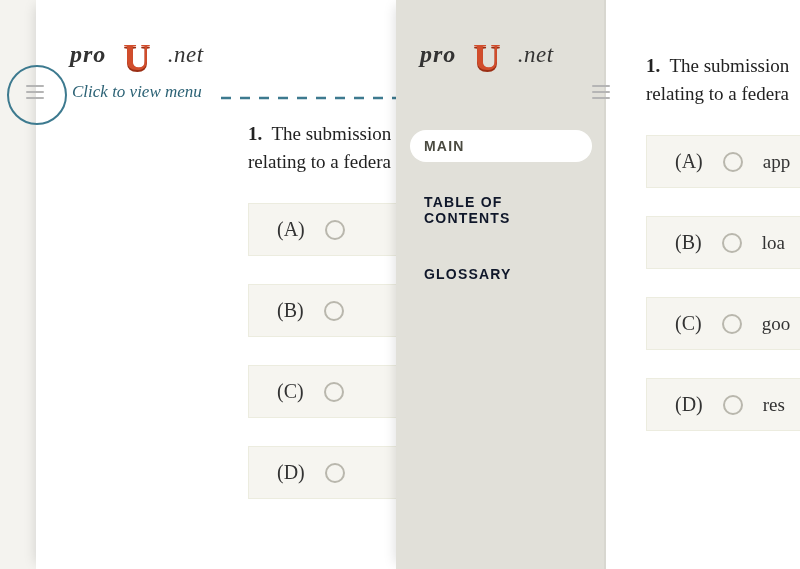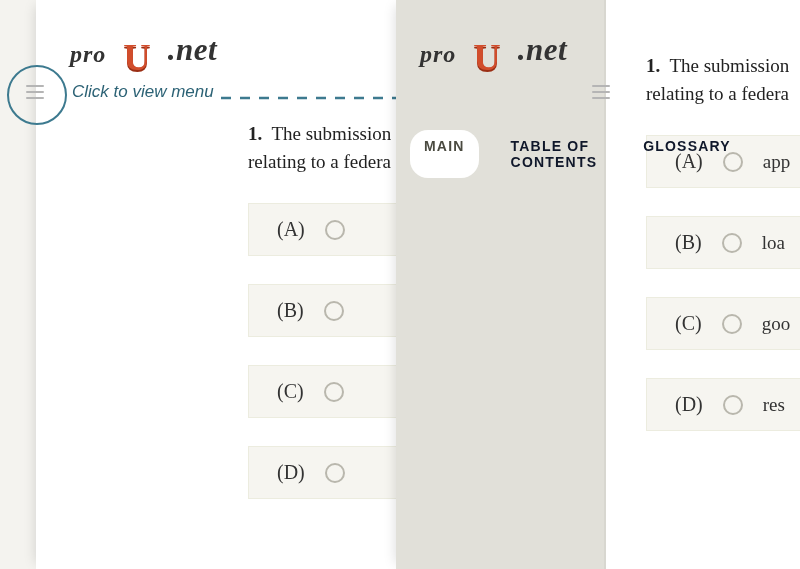--- a/index.html
+++ b/index.html
@@ -48,21 +48,21 @@
     gap:16px;
   }
   .logo .pro{font-size:24px;font-family:Georgia,serif;font-weight:700;letter-spacing:1px;}
   .logo .u{
     font-size:38px;font-family:Georgia,serif;font-weight:900;color:#d14d2c;
     font-style:normal;
     margin:0 1px -3px 1px;
     text-shadow:0 2px 0 #9a2e14;
     line-height:0.7;
   }
-  .logo .net{font-size:31px;font-family:Georgia,serif;font-weight:700;letter-spacing:0.5px;}
+  .logo .net{font-size:23px;font-family:Georgia,serif;font-weight:400;letter-spacing:0.5px;}
 
   
   .hamburger{
     position:absolute;
     width:18px;height:14px;
     cursor:pointer;
     display:flex;flex-direction:column;justify-content:space-between;
   }
   .hamburger span{
     display:block;height:2px;background:#b5b5b5;border-radius:1px;width:100%;
@@ -76,21 +76,21 @@
     left:-29px;top:65px;
     width:56px;height:56px;
     border:2.5px solid var(--teal);
     border-radius:50%;
     pointer-events:none;
   }
   .annotation-label{
     position:absolute;
     left:36px;top:82px;
     font-style:italic;
-    font-family:Liberation Sans, sans-serif;
+    font-family:Liberation Serif, serif;
     font-size:17px;
     color:var(--teal-dark);
   }
   .annotation-arrow{
     position:absolute;
     top:91px;left:185px;
     width:375px;height:14px;
     pointer-events:none;
   }
 
@@ -135,21 +135,21 @@
     position:absolute;
     left:0;top:0;bottom:0;
     width:210px;
     background:var(--menu-bg);
     box-shadow: inset -2px 0 0 rgba(0,0,0,0.04);
     box-sizing:border-box;
   }
   .sidebar .logo{padding-left:24px;}
   .menu{
     padding:62px 14px 0 14px;
-    display:flex;flex-direction:row;gap:18px;
+    display:flex;flex-direction:column;gap:24px;
     font-family:"Helvetica Neue",Arial,sans-serif;
     font-size:14px;
     letter-spacing:1.2px;
     font-style:normal;
     justify-content:space-between;
   }
   .menu-item{
     color:#0f172a;
     font-weight:600;
     padding:8px 14px;

